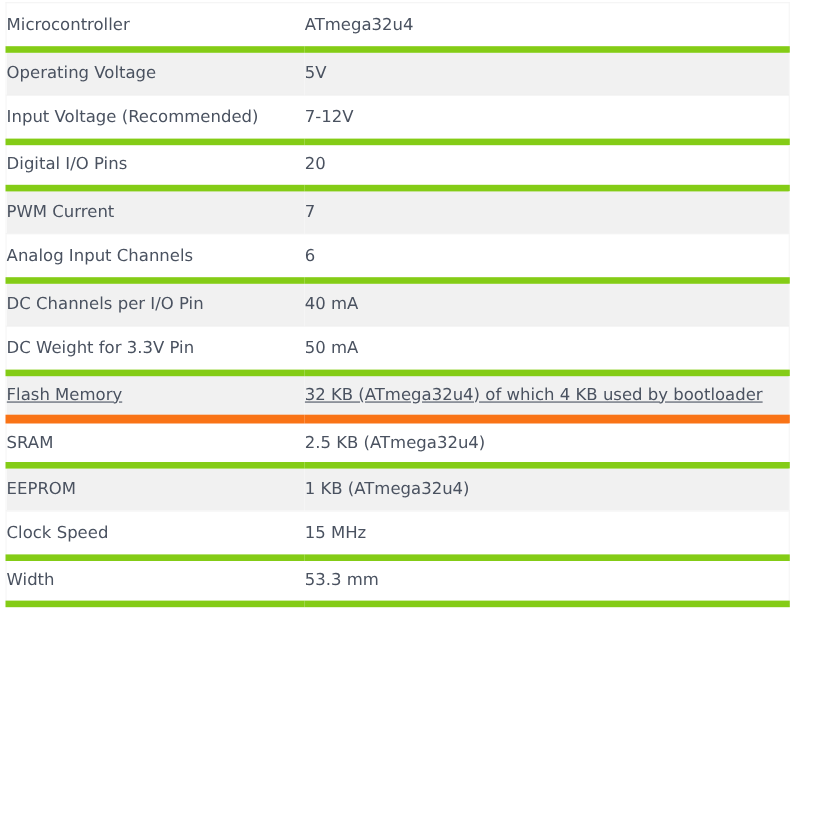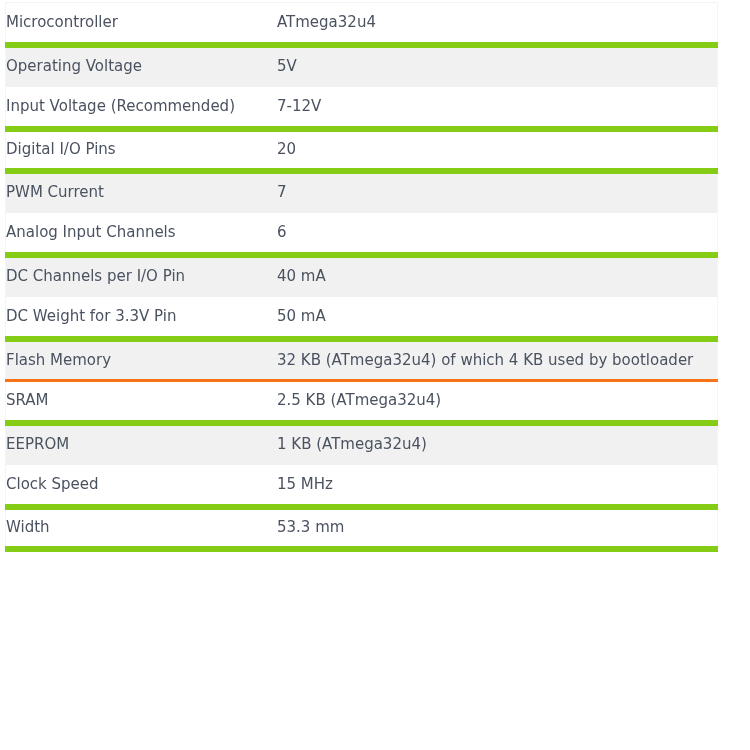--- a/index.html
+++ b/index.html
@@ -63,21 +63,22 @@
   
   tr.row-white  { background: #ffffff; }
   tr.row-grey   { background: #f1f1f1; }
 
   
   tr.row-white td { border-bottom: 6px solid #84cc16; }
   tr.row-grey  td { border-bottom: 1px solid #f1f1f1; margin-left: 16px; }
 
   
   tr.row-break td {
-    border-bottom: 3px solid #f97316;
+    border-bottom: 8px solid #f97316;
+    text-decoration: underline;
   }
 </style>
 </head>
 <body>
 
 <div id="spec-table-wrap">
   <table class="spec-table">
     <tbody id="spec-table-body">
         <tr class="row-white">
           <td class="spec-label">Microcontroller</td>

